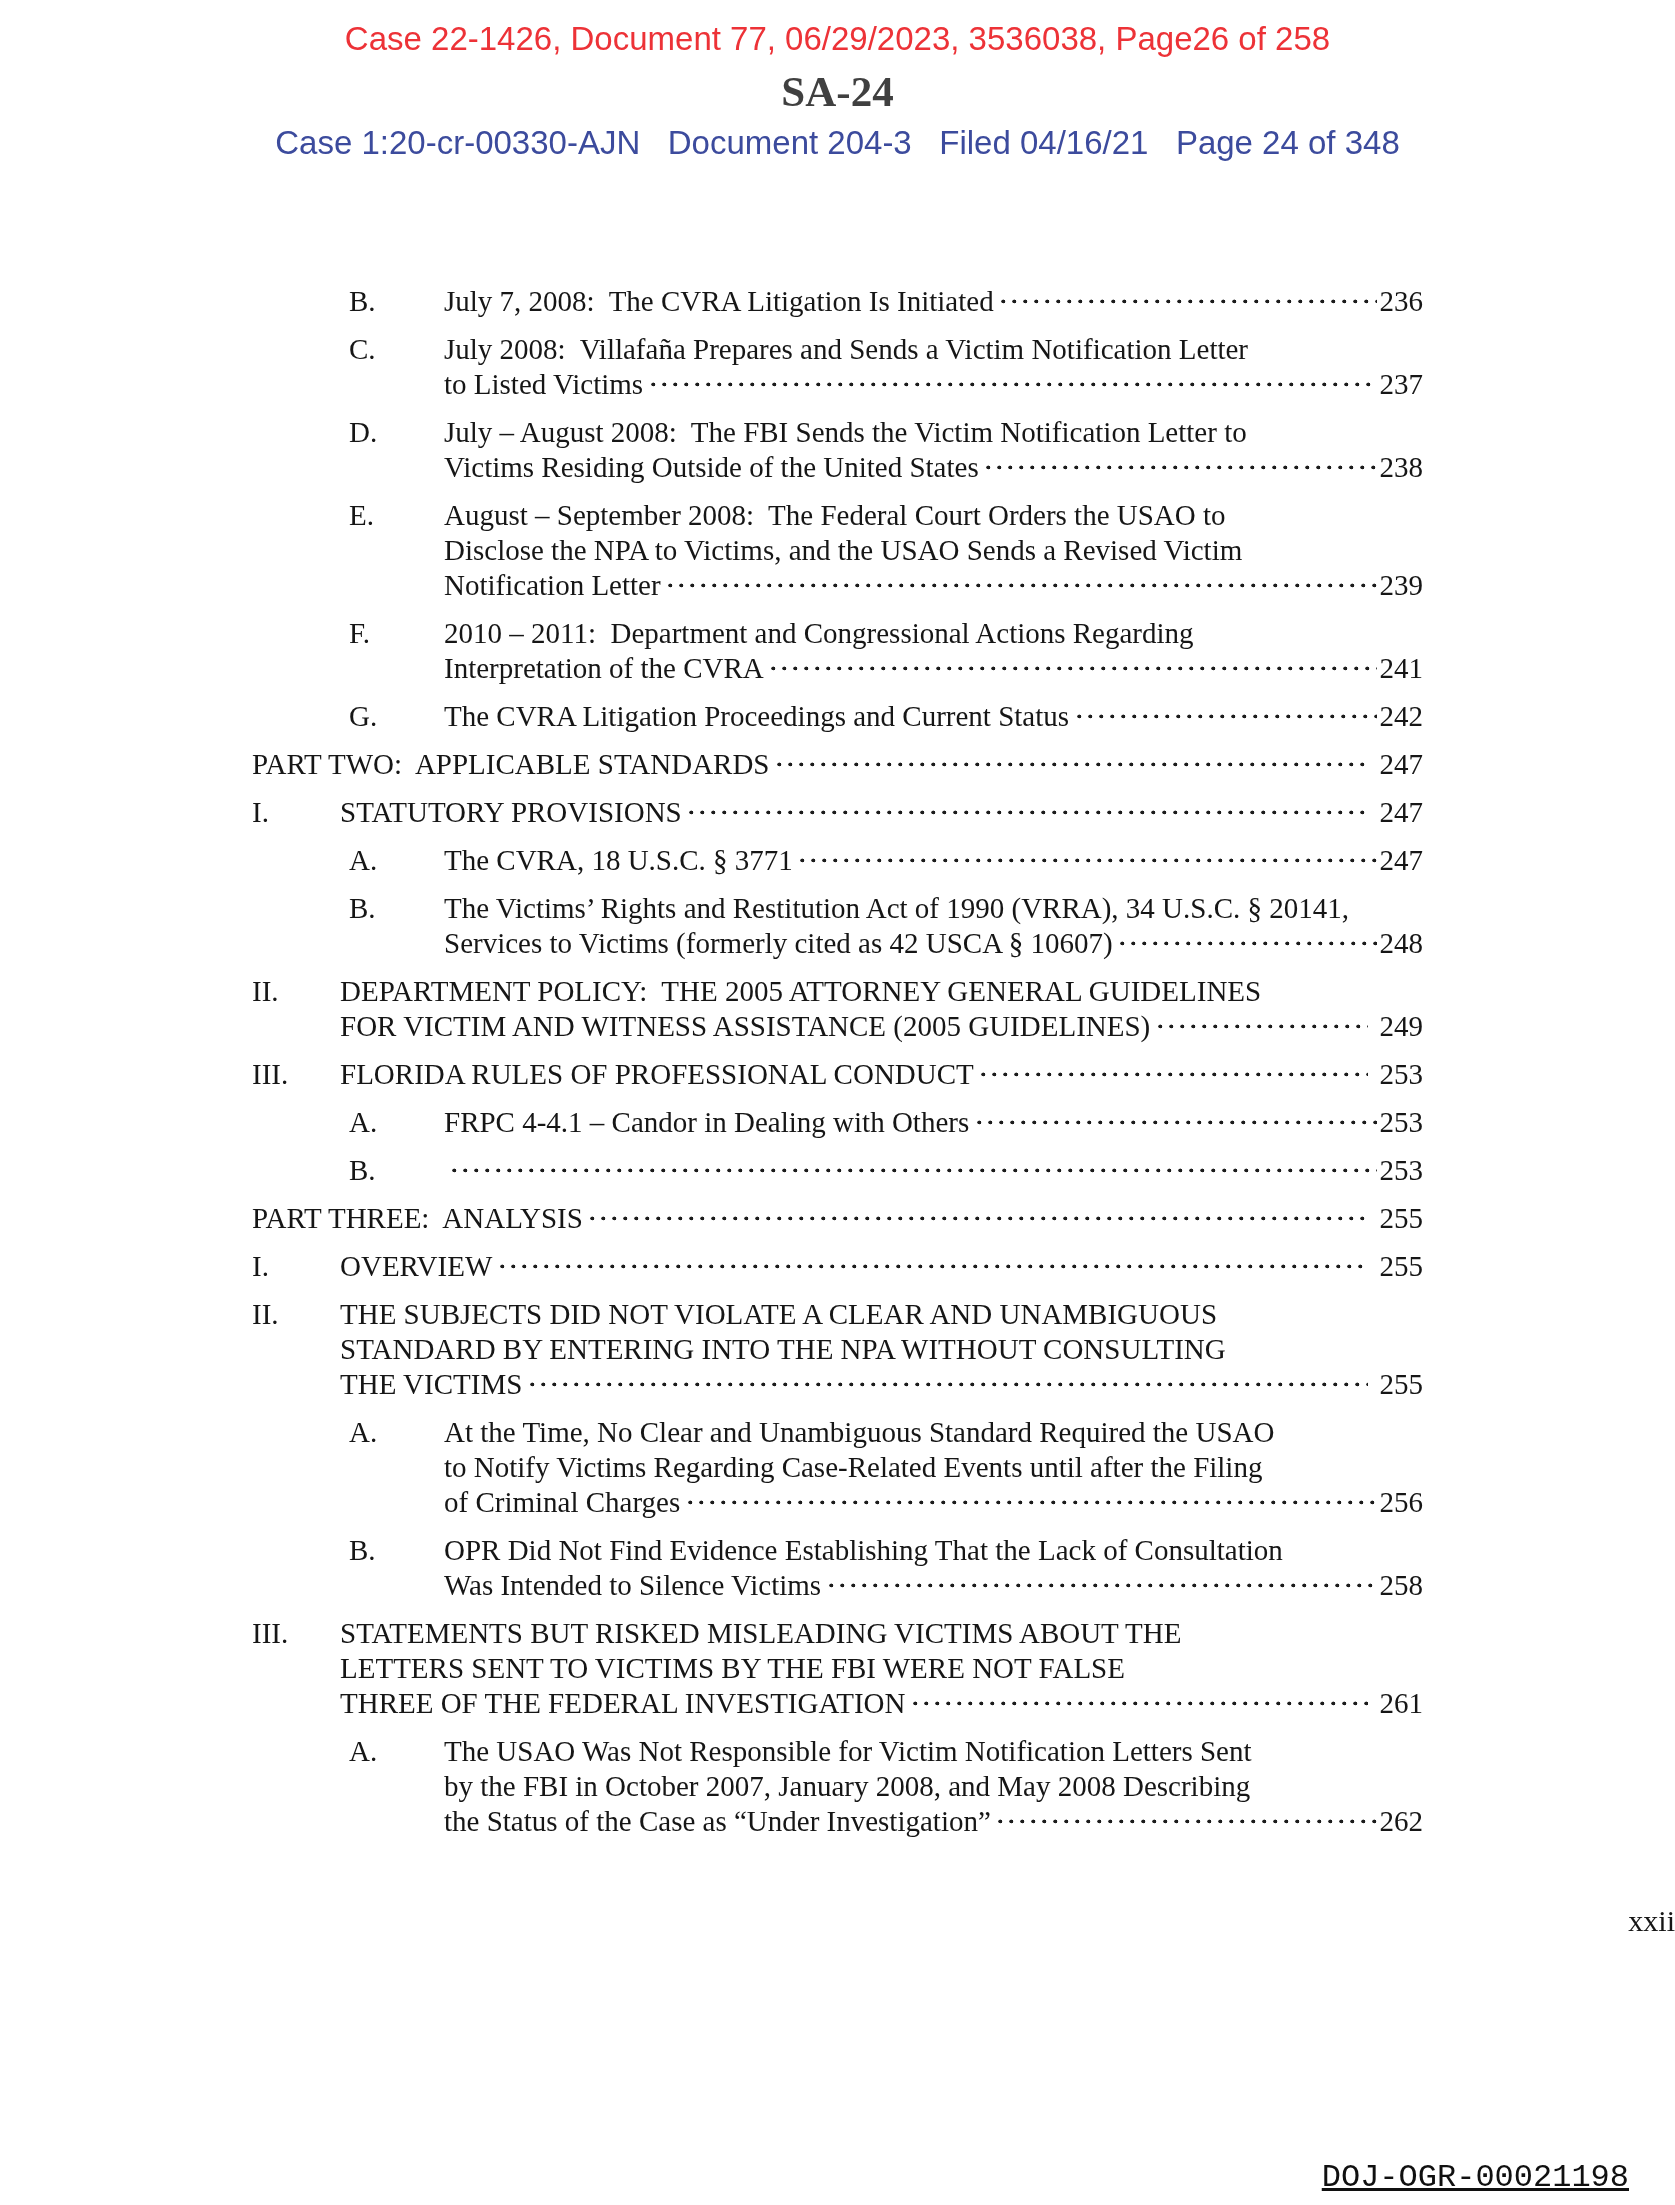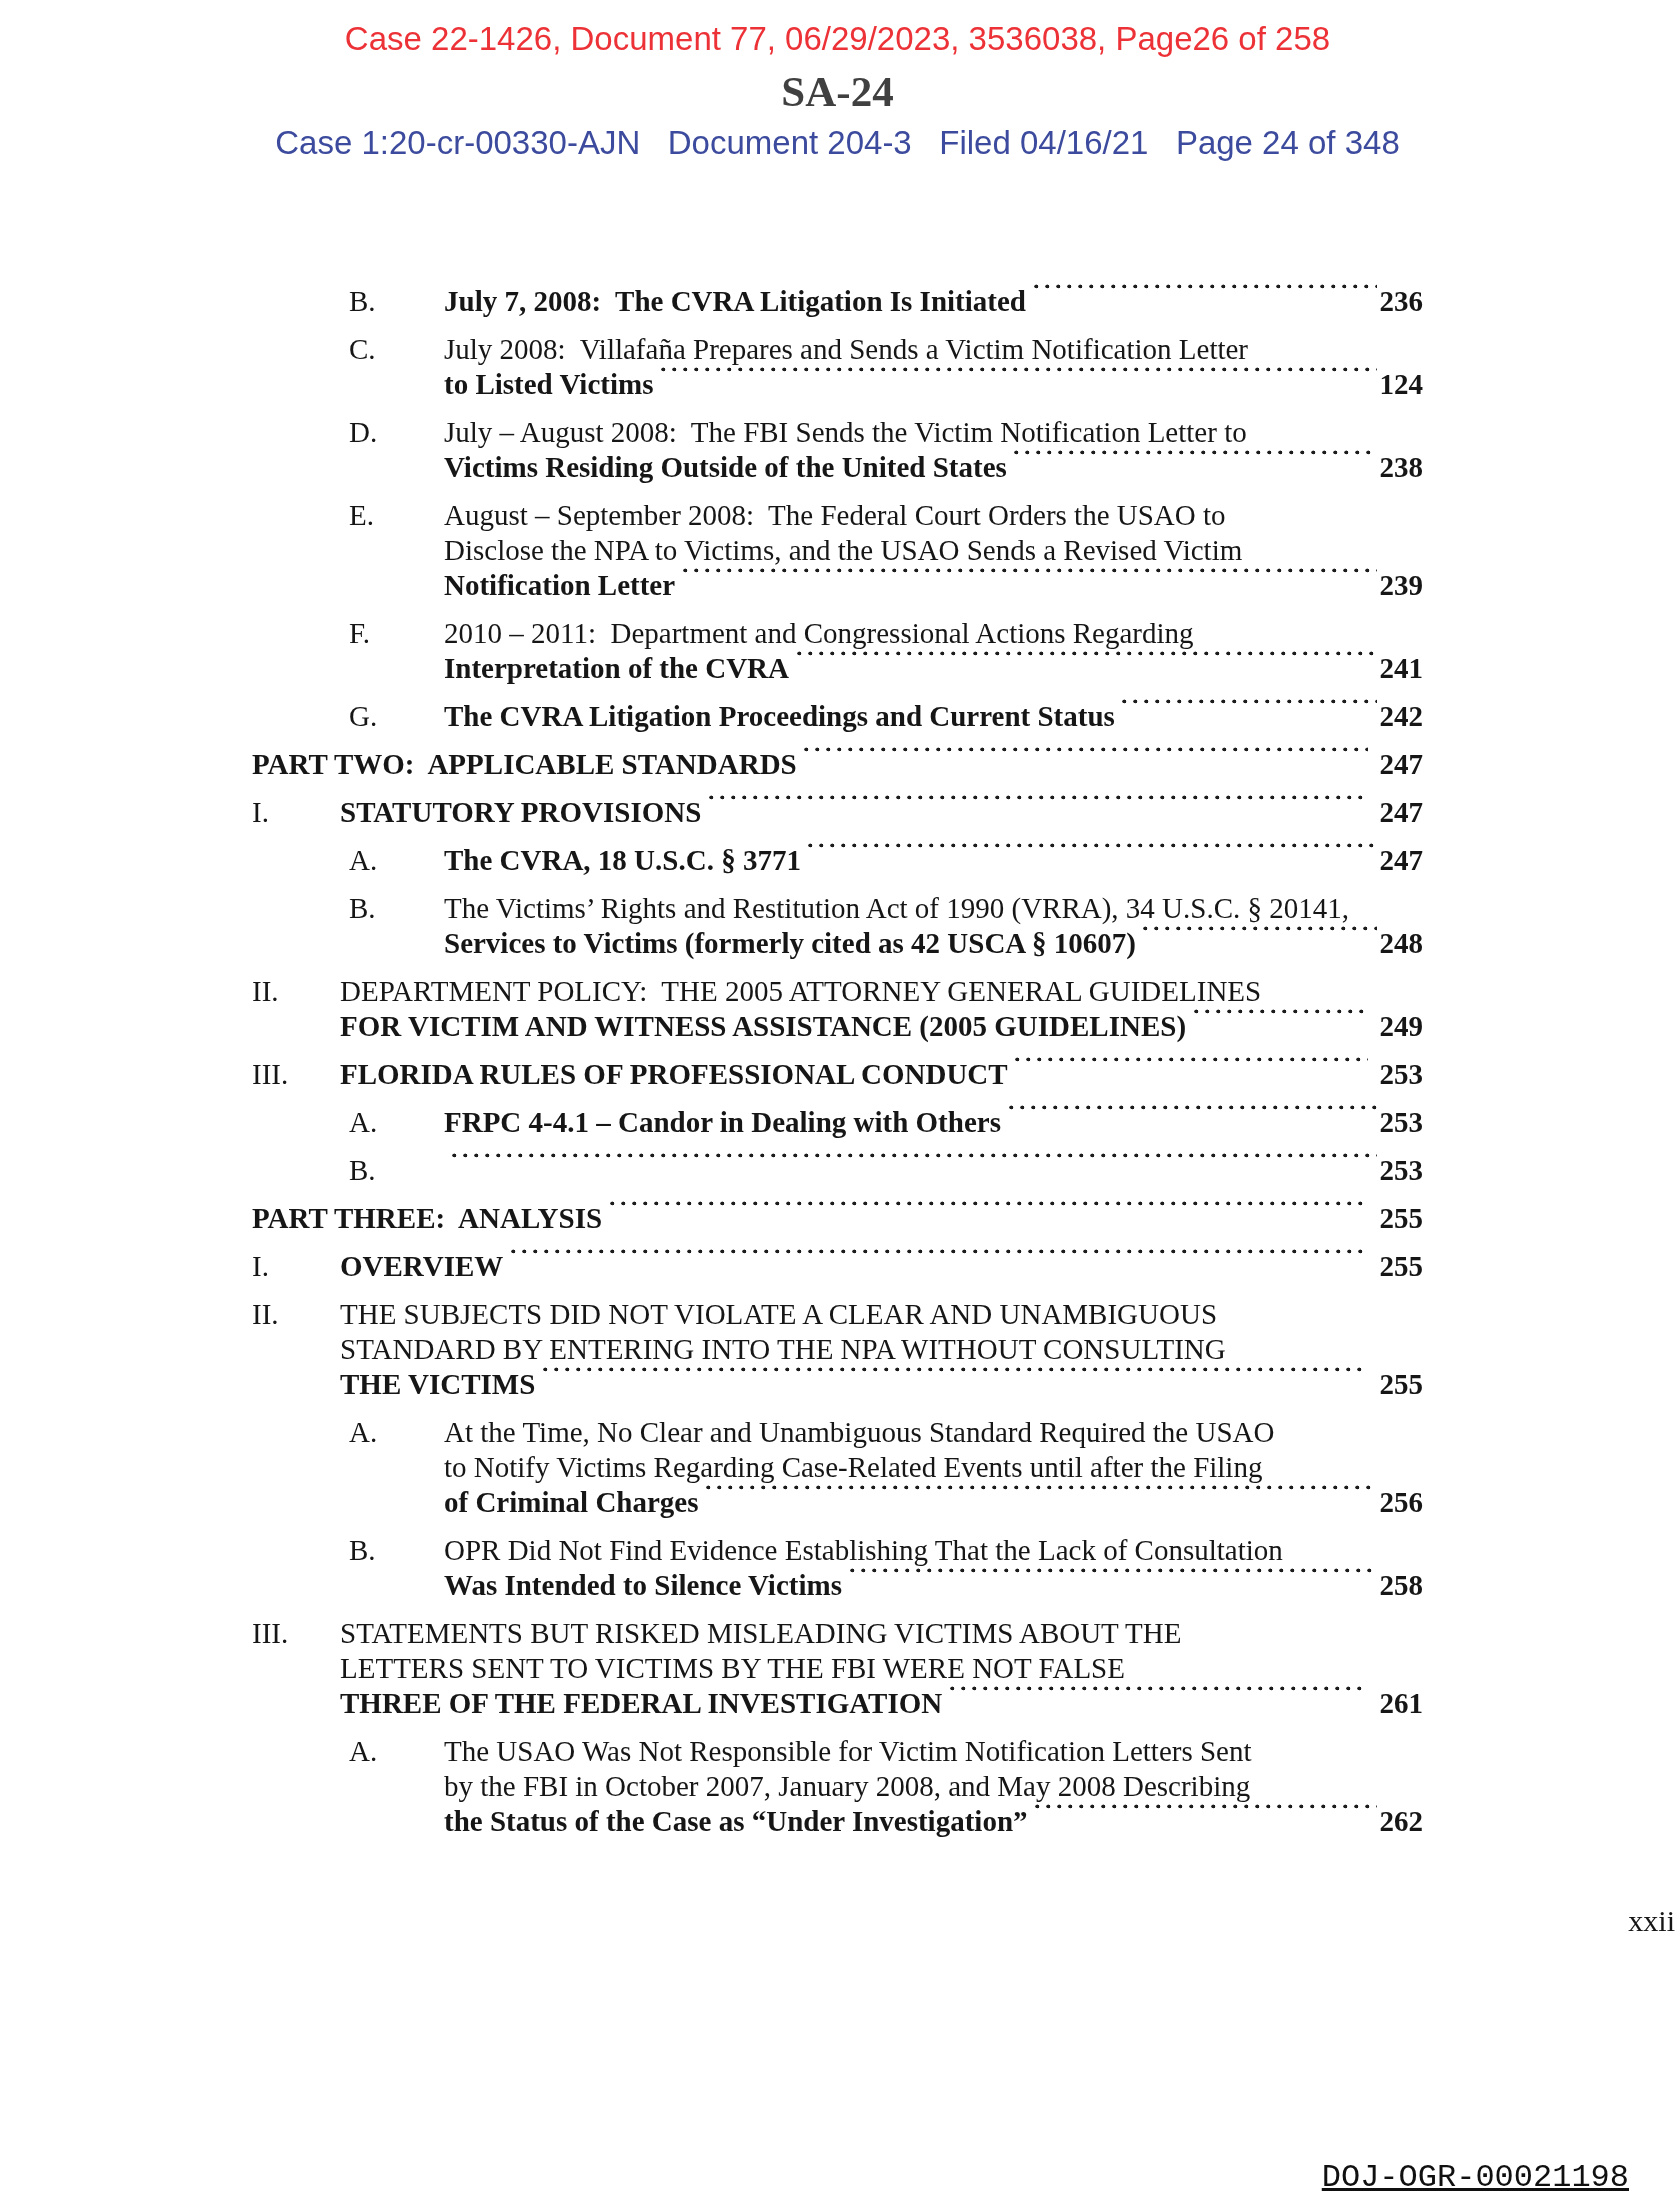--- a/index.html
+++ b/index.html
@@ -46,21 +46,21 @@
     font-size: 29px;
   }
   .entry { display: flex; align-items: flex-start; margin-bottom: 13px; }
   .entry .lbl { flex: 0 0 auto; white-space: pre; line-height: 35px; }
   .lvl1 .lbl { width: 88px; }
   .lvl2 { padding-left: 97px; }
   .lvl2 .lbl { width: 95px; }
   .entry .txt { flex: 1 1 auto; min-width: 0; }
   .row { line-height: 35px; }
   .row .t { white-space: pre; }
-  .row.last { display: flex; align-items: flex-start; font-weight: bold; }
+  .row.last { display: flex; align-items: center; }
   .row.last .t { flex: 0 0 auto; }
   .leader {
     flex: 1 1 20px;
     min-width: 16px;
     height: 5.3px;
     margin: 0 2.6px 0 6.6px;
     background-image: radial-gradient(circle at 3.3px 2.6px, #1c1c1c 1.7px, rgba(0,0,0,0) 2.3px);
     background-size: 11px 5.3px;
     background-repeat: repeat-x;
     background-position: left bottom;
@@ -106,21 +106,21 @@
         </div>
       </div>
 
     <div class="entry lvl2">
         <span class="lbl">C.</span>
         <div class="txt">
           <div class="row"><span class="t">July 2008:  Villafaña Prepares and Sends a Victim Notification Letter</span></div>
           <div class="row last">
             <span class="t">to Listed Victims</span>
             <span class="leader"></span>
-            <span class="pg">124</span>
+            <span class="pg">237</span>
           </div>
         </div>
       </div>
 
     <div class="entry lvl2">
         <span class="lbl">D.</span>
         <div class="txt">
           <div class="row"><span class="t">July – August 2008:  The FBI Sends the Victim Notification Letter to</span></div>
           <div class="row last">
             <span class="t">Victims Residing Outside of the United States</span>

